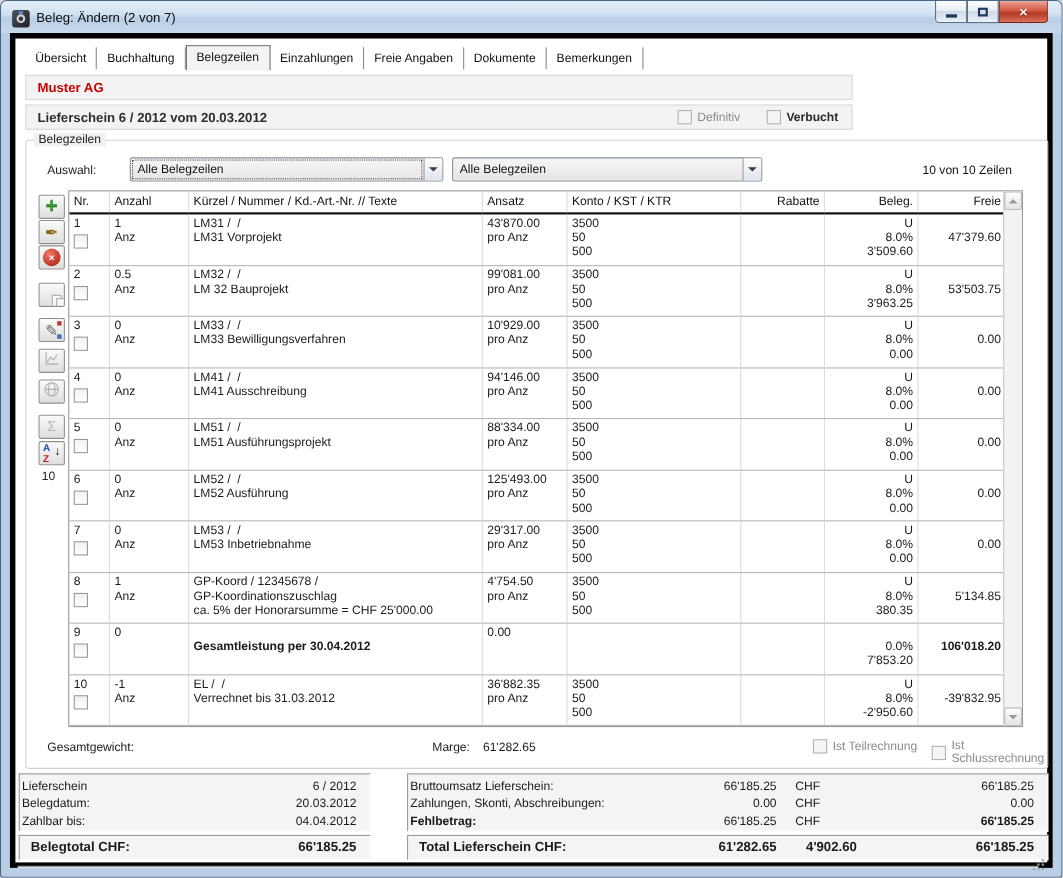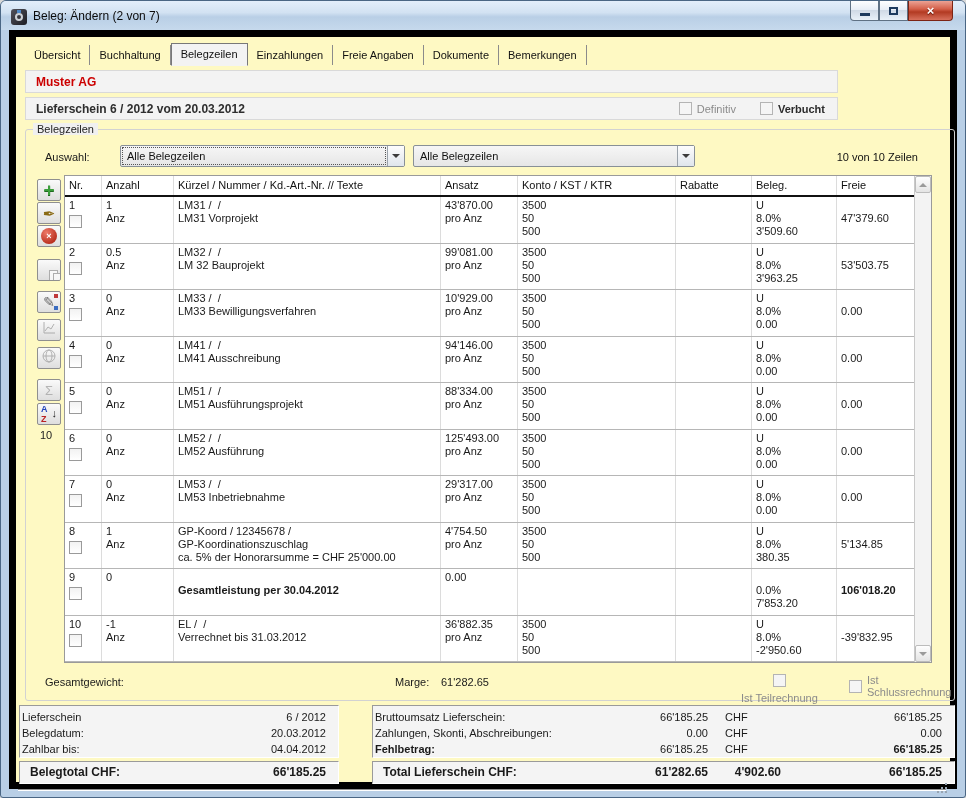--- a/index.html
+++ b/index.html
@@ -18,27 +18,27 @@
   .winbtns{position:absolute;right:12px;top:0;display:flex;}
   .wbtn{width:29px;height:20px;border:1px solid #5f7184;border-top:none;display:flex;align-items:center;justify-content:center;
     background:linear-gradient(180deg,#fdfeff,#e8eef6 45%,#d0dae6 50%,#e9f1f9);}
   .wbtn.min{border-radius:0 0 0 4px;}
   .wbtn.close{width:45px;border-radius:0 0 4px 0;border-color:#7c2414;
     background:linear-gradient(180deg,#eba294,#d4604a 42%,#b23a22 58%,#d7705c);}
   .g-min{width:10px;height:3px;background:#1d3a5e;margin-top:8px;}
   .g-max{width:9px;height:8px;border:2px solid #1d3a5e;}
   .g-close{color:#fff;font-size:13px;font-weight:bold;text-shadow:0 1px 1px #5e150a;line-height:1;}
   
-  .client{position:absolute;left:8px;right:8px;top:29px;bottom:8px;background:#fef9c3;border:7px solid #000000;}
+  .client{position:absolute;left:8px;right:8px;top:29px;bottom:8px;background:#ffffff;border:5px solid #000000;}
   
   .tabbar{position:absolute;left:9px;top:3px;height:25px;display:flex;align-items:flex-end;}
   .tab{height:20px;line-height:20px;padding:0 9px;font-size:11px;color:#111;border-right:1px solid #8b8b8b;cursor:default;}
   .tab.active{height:23px;line-height:21px;background:#f3f3f3;border:1px solid #787878;border-bottom:1px solid #f3f3f3;margin-bottom:-1px;}
   
-  .strip{position:absolute;left:9px;width:813px;height:23px;background:#f3f3f3;border:1px solid #d9d9d9;
+  .strip{position:absolute;left:9px;width:752px;height:23px;background:#f3f3f3;border:1px solid #d9d9d9;
     display:flex;align-items:center;padding:0 10px;font-size:12px;font-weight:bold;}
   .strip.company{top:33px;color:#cc0000;}
   .strip.doc{top:60px;color:#2e2e2e;}
   .hdr-checks{position:absolute;right:12px;top:0;height:100%;display:flex;align-items:center;gap:24px;}
   .ckrow{display:flex;align-items:center;gap:5px;font-size:11px;font-weight:normal;}
   .cb{width:13px;height:13px;border:1px solid #9a9a9a;background:linear-gradient(180deg,#f2f2f2,#ffffff);flex:0 0 auto;}
   .cb.dis{border-color:#b4b4b4;background:#f5f5f5;}
   .lbl-gray{color:#8b8b8b;}
   .lbl-bold{color:#2b2b2b;font-weight:bold;}
   
@@ -80,37 +80,37 @@
   .tbl{position:absolute;left:48px;top:138px;width:868px;height:488px;border:1px solid #9a9a9a;background:#fff;}
   .tbl-inner{position:absolute;left:0;top:0;right:17px;bottom:0;overflow:hidden;}
   .hrow,.trow{display:grid;grid-template-columns:37px 72px 267px 77px 158px 76px 85px 79px;}
   .hrow{height:21px;border-bottom:2px solid #111;}
   .hcell{font-size:11px;color:#111;padding:3px 4px 0 4px;border-right:1px solid #dcdcdc;white-space:nowrap;overflow:hidden;}
   .hcell:last-child{border-right:none;}
   .trow{height:46.5px;border-bottom:1px solid #b6b6b6;}
   .cell{padding:2px 4px;border-right:1px solid #dcdcdc;overflow:hidden;font-size:11px;color:#1a1a1a;}
   .cell:last-child{border-right:none;}
   .ln{height:13px;line-height:13px;white-space:pre;overflow:hidden;}
-  .ar{text-align:left;}
+  .ar{text-align:right;}
   .b{font-weight:bold;}
   .cell .cb{margin-top:3px;}
   
   .vscroll{position:absolute;right:0;top:0;width:17px;height:100%;background:#f3f3f3;border-left:1px solid #c9c9c9;}
   .sbtn{position:absolute;left:0;width:16px;height:17px;border:1px solid #bcbcbc;border-radius:2px;
     background:linear-gradient(180deg,#fefefe,#e4e4e4);display:flex;align-items:center;justify-content:center;}
   .sbtn.up{top:0;}
   .sbtn.down{bottom:0;}
   .sbtn.up::after{content:"";border-left:4px solid transparent;border-right:4px solid transparent;border-bottom:4px solid #9a9a9a;}
   .sbtn.down::after{content:"";border-left:4px solid transparent;border-right:4px solid transparent;border-top:4px solid #9a9a9a;}
   
   .gfoot{position:absolute;top:637px;left:0;width:946px;height:18px;font-size:11px;color:#1a1a1a;}
   .gf-gew{position:absolute;left:29px;top:2px;}
   .gf-marge-l{position:absolute;left:379px;top:2px;}
   .gf-marge-v{position:absolute;left:425px;top:2px;}
-  .gf-cb1{position:absolute;left:725px;top:0;flex-direction:column;}
+  .gf-cb1{position:absolute;left:725px;top:0;}
   .gf-cb2{position:absolute;left:833px;top:0;}
   
   .panel{position:absolute;background:#f4f4f4;border-top:1px solid #9a9a9a;border-left:1px solid #9a9a9a;
     border-bottom:1px solid #fff;border-right:1px solid #fff;font-size:11px;color:#1a1a1a;}
   .p-left{left:3px;top:668px;width:320px;height:53px;padding:3px 0;}
   .p-left-total{left:3px;top:724px;width:320px;height:23px;display:flex;align-items:center;}
   .p-right{left:356px;top:668px;width:583px;height:53px;padding:3px 0;}
   .p-right-total{left:356px;top:724px;width:583px;height:23px;}
   .prow{position:relative;height:16px;line-height:16px;}
   .prow .pl{position:absolute;left:2px;}

